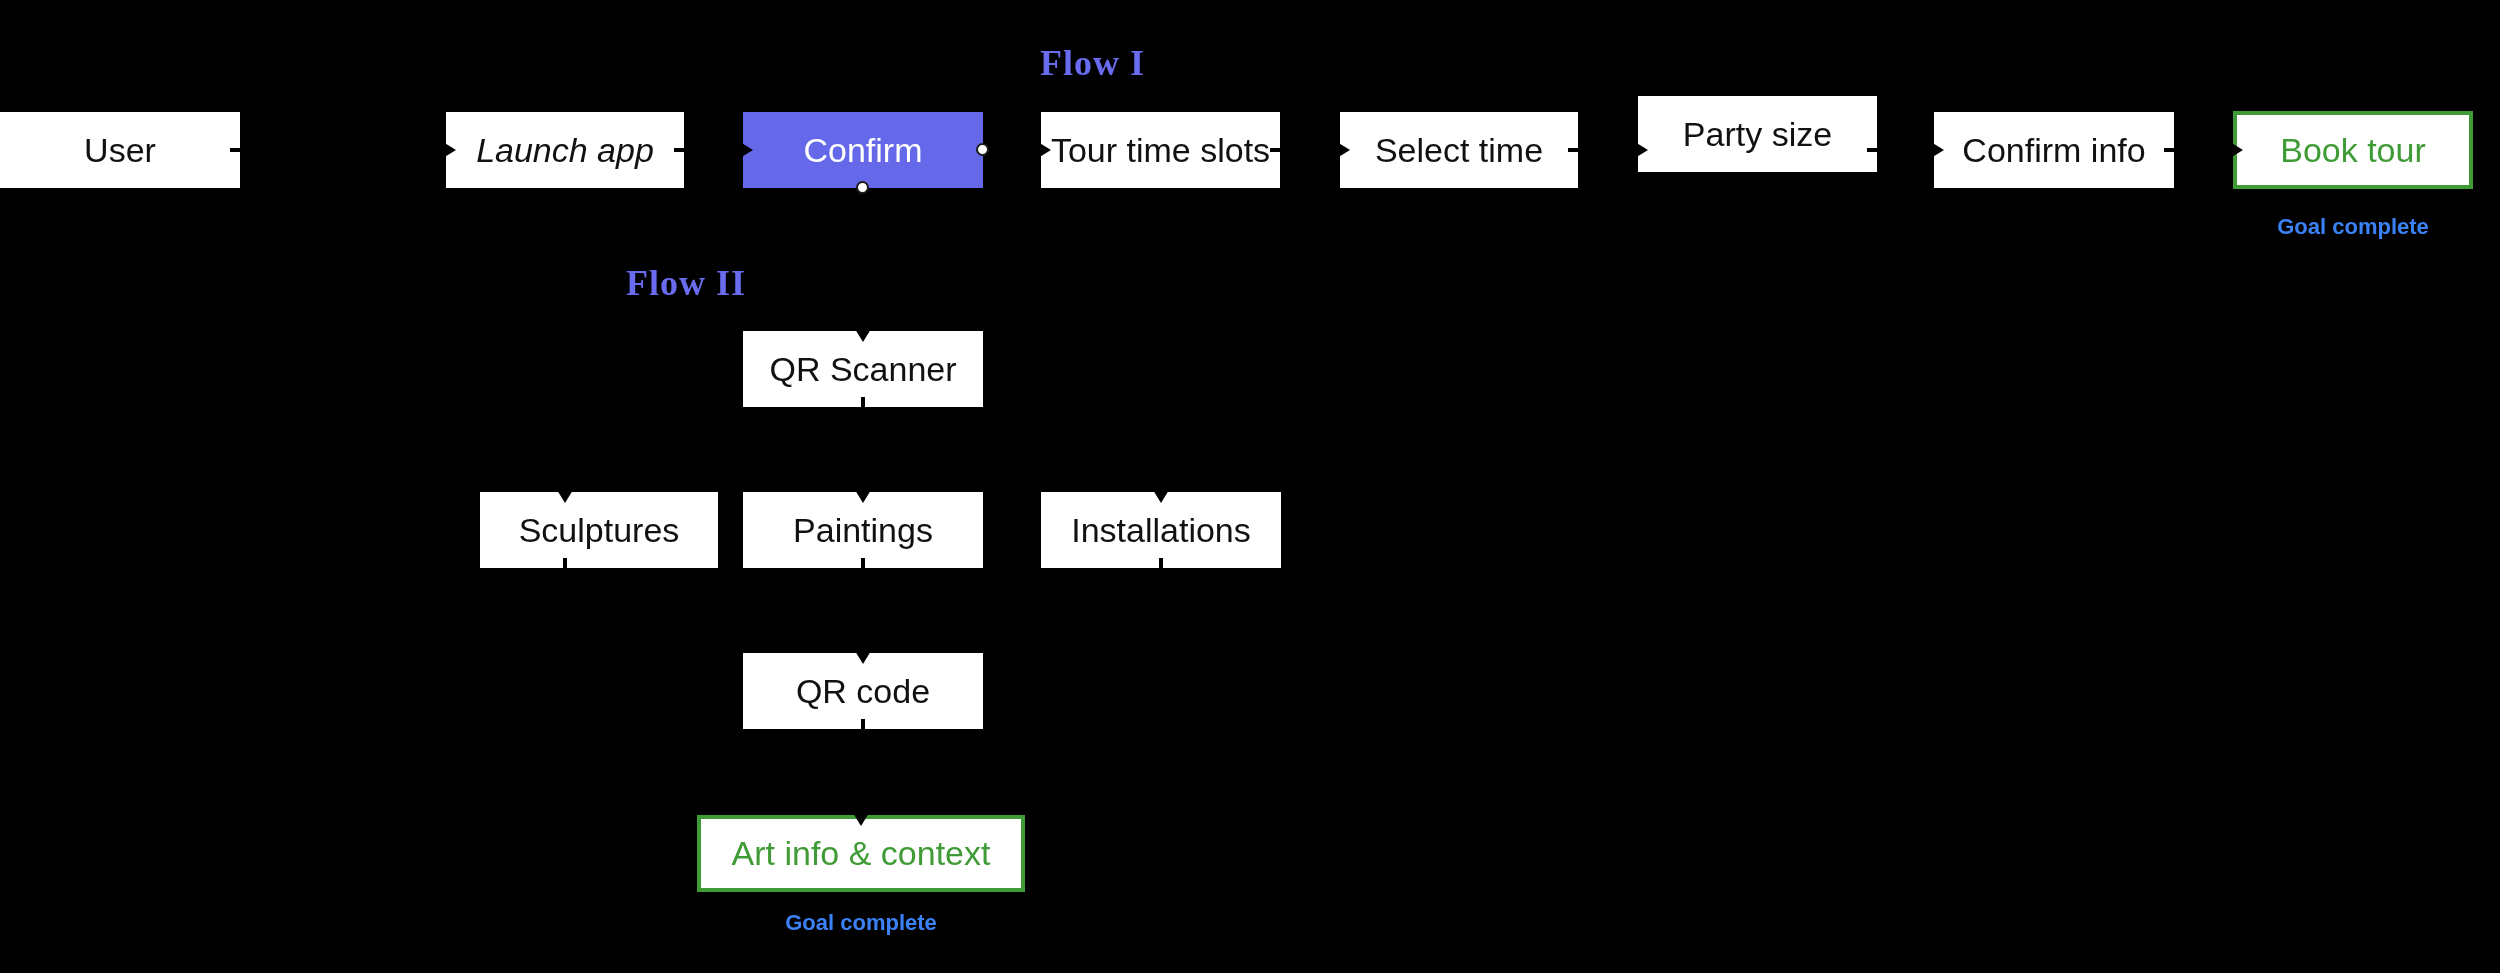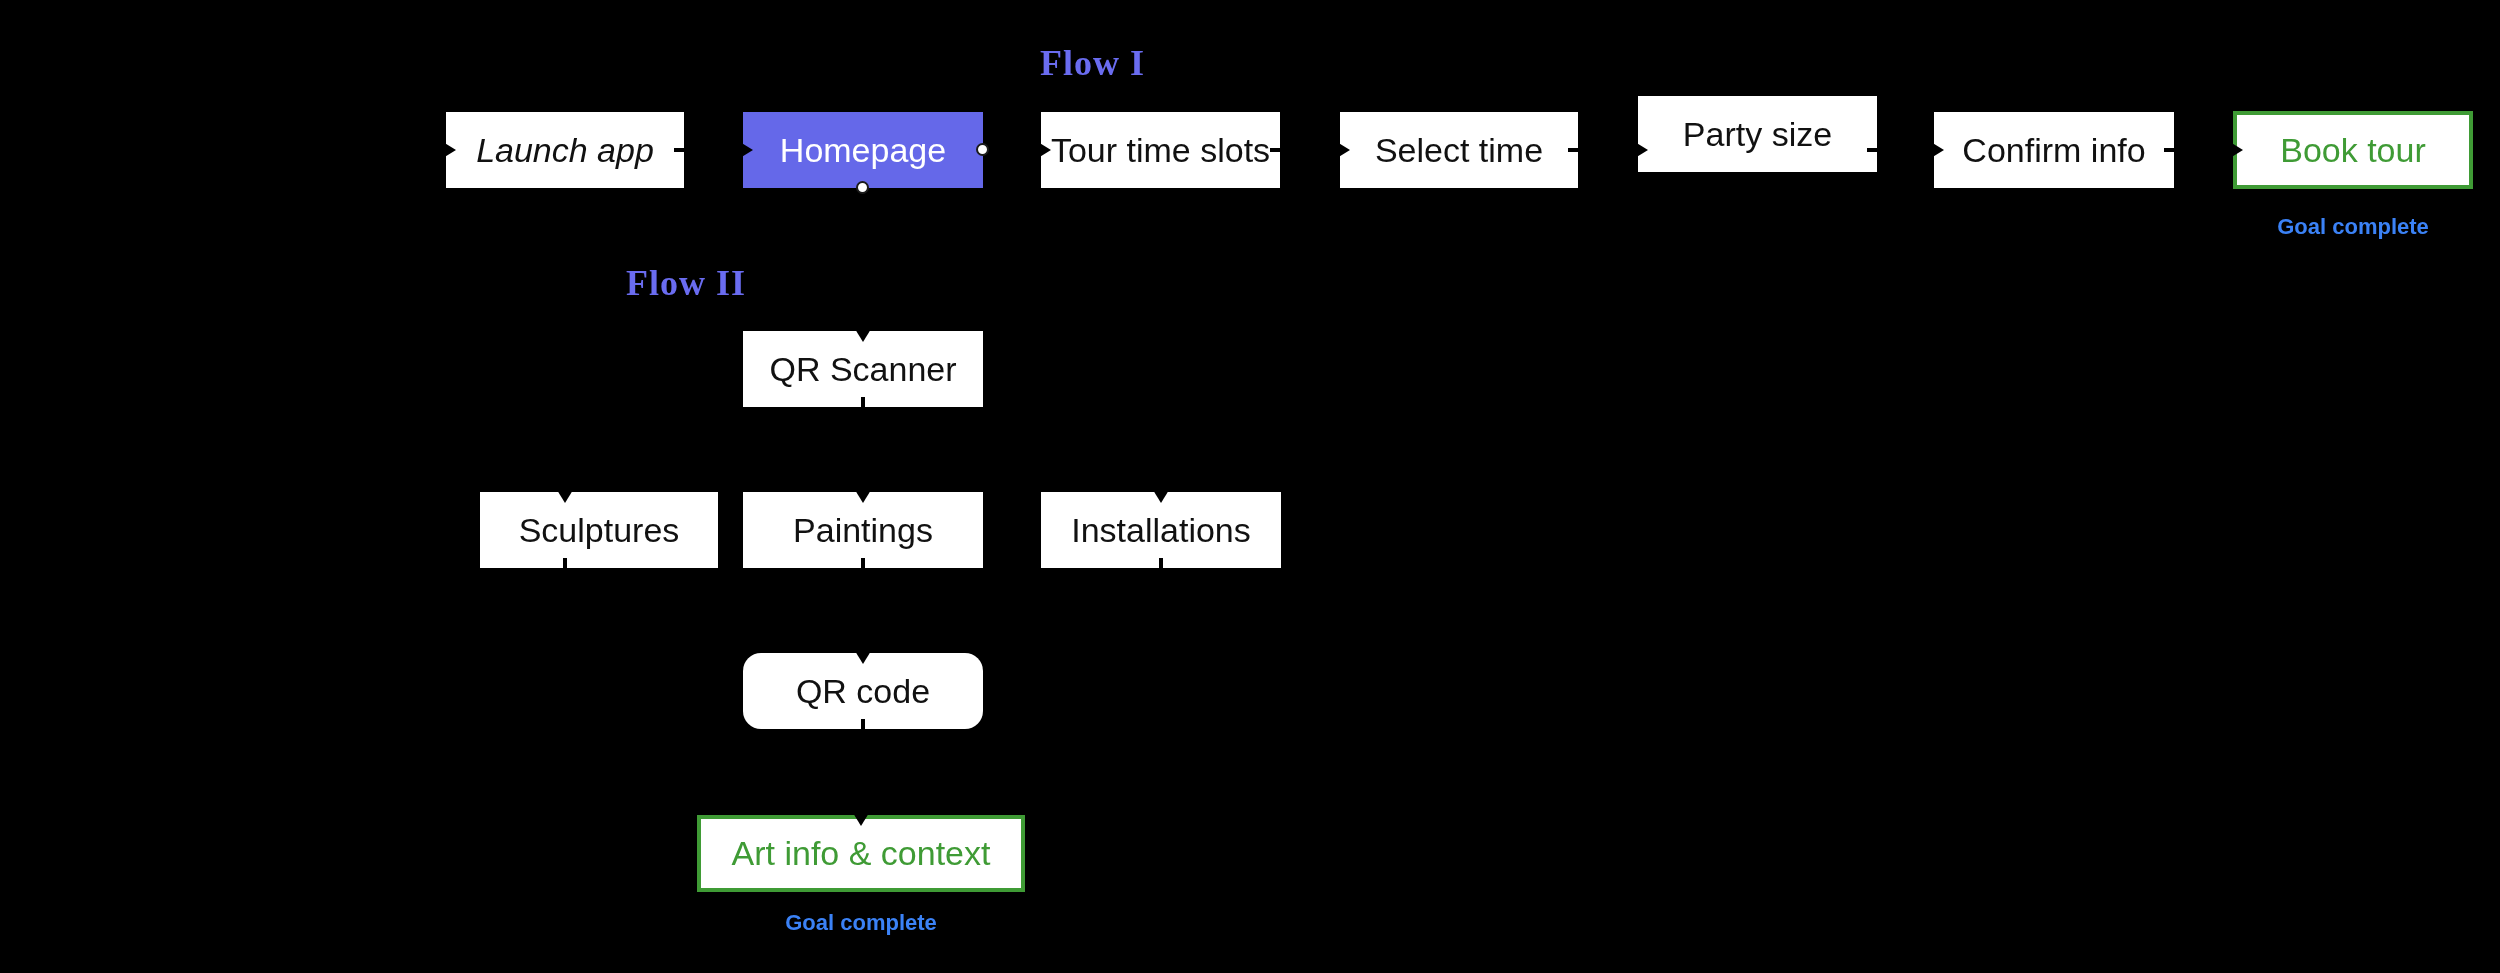--- a/index.html
+++ b/index.html
@@ -85,21 +85,21 @@
   .n-book    { left: 2233px; top: 111px; width: 240px; height: 78px; }
   .lbl-flow1 { left: 1040px; top: 42px; }
   .goal-1    { left: 2233px; top: 214px; width: 240px; }
 
   
   .lbl-flow2   { left: 626px; top: 262px; }
   .n-qrscan    { left: 743px;  top: 331px; width: 240px; }
   .n-sculpt    { left: 446px;  top: 492px; width: 238px; margin-left: 34px; }
   .n-paint     { left: 743px;  top: 492px; width: 240px; }
   .n-install   { left: 1041px; top: 492px; width: 240px; }
-  .n-qrcode    { left: 743px;  top: 653px; width: 240px; border-radius: 18px; }
+  .n-qrcode    { left: 743px;  top: 653px; width: 240px; }
   .n-artinfo   { left: 697px;  top: 815px; width: 328px; height: 77px; }
   .goal-2      { left: 697px;  top: 910px; width: 328px; }
 
   
   .ar-launch  { left: 443px;  top: 142px; }
   .ar-home    { left: 740px;  top: 142px; }
   .ar-tour    { left: 1038px; top: 142px; }
   .ar-select  { left: 1337px; top: 142px; }
   .ar-party   { left: 1635px; top: 142px; }
   .ar-confirm { left: 1931px; top: 142px; }
@@ -132,22 +132,23 @@
   .dot-home-right  { left: 976px; top: 143px; }
   .dot-home-bottom { left: 856px; top: 181px; }
 </style>
 </head>
 <body>
 
 <div class="canvas">
 
   <div class="flow-label lbl-flow1">Flow I</div>
 
+  <div class="node n-user">User</div>
   <div class="node n-launch">Launch app</div>
-  <div class="node purple n-home">Homepage</div>
+  <div class="node purple n-home">Confirm</div>
   <div class="node n-tour">Tour time slots</div>
   <div class="node n-select">Select time</div>
   <div class="node n-party">Party size</div>
   <div class="node n-confirm">Confirm info</div>
   <div class="node green n-book">Book tour</div>
 
   <div class="goal goal-1">Goal complete</div>
 
   <div class="flow-label lbl-flow2">Flow II</div>
 

